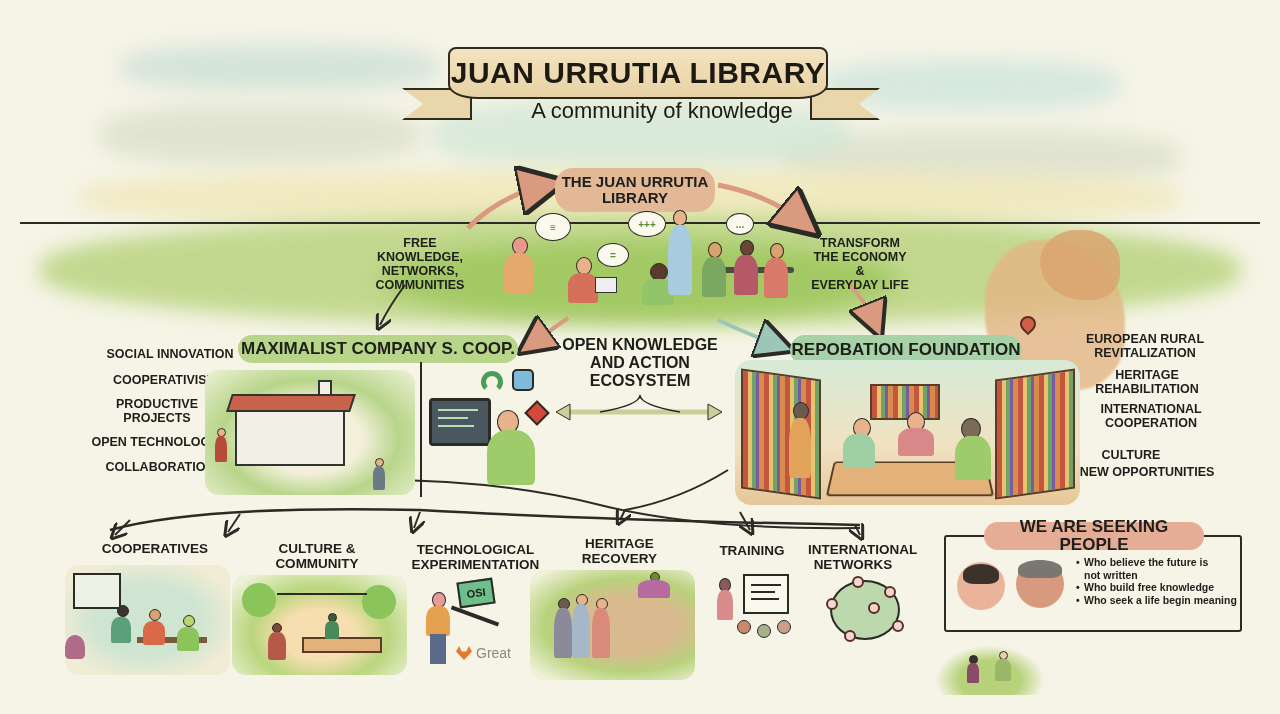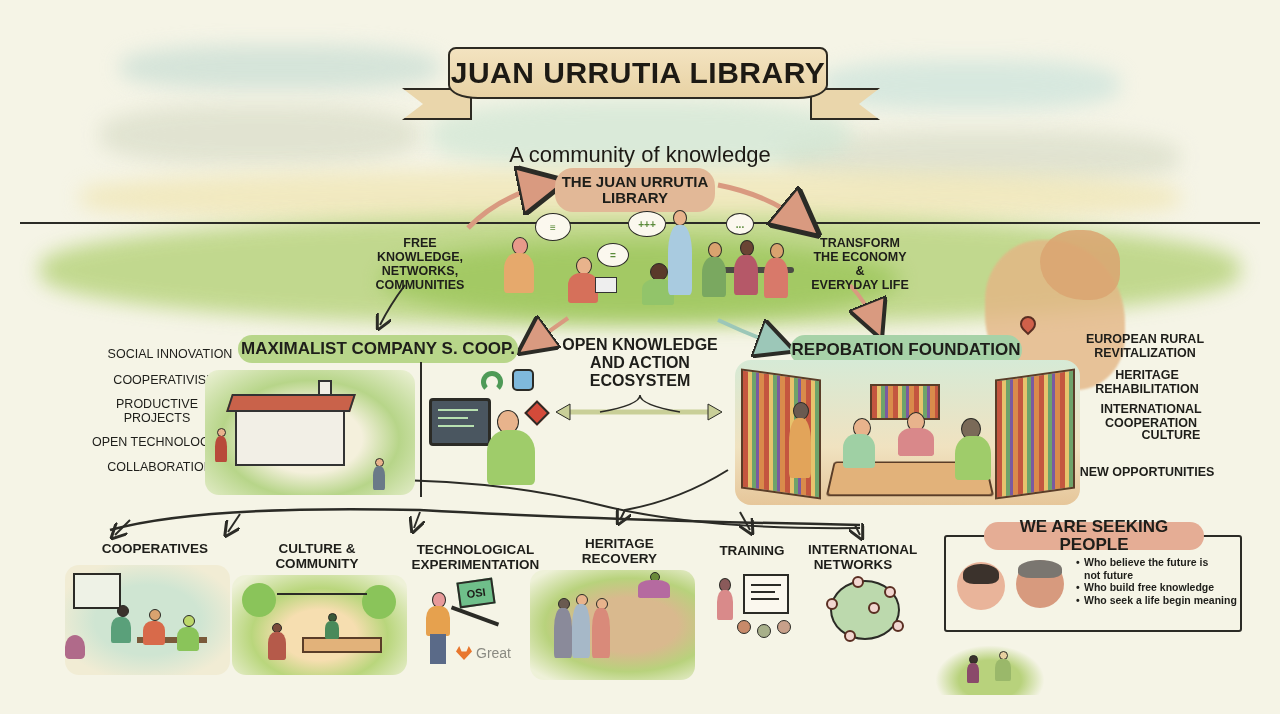--- a/index.html
+++ b/index.html
@@ -31,37 +31,37 @@
     border: 2px solid #2d2a22; border-radius: 8px 8px 30px 30px / 8px 8px 14px 14px;
     display: flex; align-items: center; justify-content: center;
   }
   .banner-tail-l, .banner-tail-r {
     position: absolute; top: 88px; width: 70px; height: 32px;
     background: #ead6ab; border: 2px solid #2d2a22;
   }
   .banner-tail-l { left: 402px; clip-path: polygon(0 0, 100% 0, 100% 100%, 0 100%, 30% 50%); }
   .banner-tail-r { left: 810px; clip-path: polygon(0 0, 100% 0, 70% 50%, 100% 100%, 0 100%); }
   .title { font-size: 30px; font-weight: 700; letter-spacing: .5px; color: #1d1a14; }
-  .subtitle { left: 440px; top: 98px; width: 400px; text-align: center; font-size: 22px; color: #1d1a14; margin-top: 44px; }
+  .subtitle { left: 462px; top: 98px; width: 400px; text-align: center; font-size: 22px; color: #1d1a14; }
 
   
   .pill {
     position: absolute; font-weight: 700; text-transform: uppercase;
     display: flex; align-items: center; justify-content: center; text-align: center;
     line-height: 1.05;
   }
   .pill-brown { left: 555px; top: 168px; width: 160px; height: 44px; background: #e2b897; border-radius: 18px; font-size: 15px; }
   .pill-green1 { left: 238px; top: 335px; width: 280px; height: 28px; background: #b8d68a; border-radius: 14px; font-size: 17px; }
   .pill-green2 { left: 790px; top: 335px; width: 232px; height: 30px; background: #a7d2a8; border-radius: 15px; font-size: 17px; }
   .pill-seek { left: 984px; top: 522px; width: 220px; height: 28px; background: #e5ad95; border-radius: 14px; font-size: 17px; }
 
   .label { position: absolute; font-weight: 700; text-transform: uppercase; font-size: 12.5px; line-height: 1.12; text-align: center; }
   .label-lg { font-size: 15px; }
   .list-left { left: 80px; top: 346px; width: 150px; }
-  .list-left div { font-size: 12.5px; font-weight: 400; text-transform: uppercase; text-align: center; position: absolute; width: 150px; line-height: 1.1; }
+  .list-left div { font-size: 12.5px; font-weight: 700; text-transform: uppercase; text-align: center; position: absolute; width: 150px; line-height: 1.1; }
   .list-right div { font-size: 12.5px; font-weight: 700; text-transform: uppercase; text-align: center; position: absolute; width: 150px; line-height: 1.1; }
 
   
   .scene { position: absolute; border-radius: 14px; overflow: hidden; }
   .house-scene { left: 205px; top: 370px; width: 210px; height: 125px; background: radial-gradient(ellipse at 50% 55%, #f4f0dc 0 35%, #b7d589 60%, #eef2d8 100%); }
   .house { position: absolute; left: 30px; top: 36px; width: 110px; height: 60px; background: #f2efe6; border: 2px solid #333; }
   .roof { position: absolute; left: 24px; top: 24px; width: 124px; height: 18px; background: #c9624a; border: 2px solid #333; transform: skewX(-18deg); }
   .tower { position: absolute; left: 113px; top: 10px; width: 14px; height: 26px; background: #f2efe6; border: 2px solid #333; }
   .divider-v { left: 420px; top: 362px; width: 2px; height: 135px; background: #2b2b26; }
 
@@ -284,21 +284,21 @@
     <span>REVITALIZATION</span>
   </div>
   <div style="top:36px; left:2px;">
     <span>HERITAGE</span><br>
     <span>REHABILITATION</span>
   </div>
   <div style="top:70px; left:6px;">
     <span>INTERNATIONAL</span><br>
     <span>COOPERATION</span>
   </div>
-  <div style="top:96px; left:-14px;margin-left:40px;">CULTURE</div>
+  <div style="top:116px; left:-14px;">CULTURE</div>
   <div style="top:133px; left:2px;">NEW OPPORTUNITIES</div>
 </div>
 
 <div class="bot-label" style="left:90px; top:542px; width:130px;">
   <div>COOPERATIVES</div>
 </div>
 <div class="bot-scene coop-scene">
   <div style="position:absolute; left:8px; top:8px; width:48px; height:36px; background:#eef2e6; border:2px solid #2b2b26;"></div>
   <div style="position:absolute; left:72px; top:72px; width:70px; height:6px; background:#7a5a3a;"></div>
   <div class="head" style="left:52px; top:40px; width:12px; height:12px; background:#3b322c;"></div>
@@ -389,21 +389,21 @@
 <div class="abs seek-box"></div>
 <div class="pill pill-seek">WE ARE SEEKING PEOPLE</div>
 <div class="face" style="left:957px; top:562px;">
   <div class="face-hair1" style="left:6px; top:2px; width:36px; height:20px;"></div>
 </div>
 <div class="face" style="left:1016px; top:560px; background:#d79a7e;">
   <div class="face-hair1" style="left:2px; top:0px; width:44px; height:18px; background:#7a7670;"></div>
 </div>
 <div class="seek-list">
   <div><span>Who believe the future is</span></div>
-  <div class="cont"><span>not future</span></div>
+  <div class="cont"><span>not written</span></div>
   <div>Who build free knowledge</div>
   <div>Who seek a life begin meaning</div>
 </div>
 
 <div class="abs hill-scene">
   <div class="head" style="left:34px; top:10px; width:9px; height:9px; background:#3b322c;"></div>
   <div class="person-body" style="left:32px; top:18px; width:12px; height:20px; background:#8a4a6a;"></div>
   <div class="head" style="left:64px; top:6px; width:9px; height:9px; background:#e8d0a0;"></div>
   <div class="person-body" style="left:60px; top:14px; width:16px; height:22px; background:#9ab86a;"></div>
 </div>

